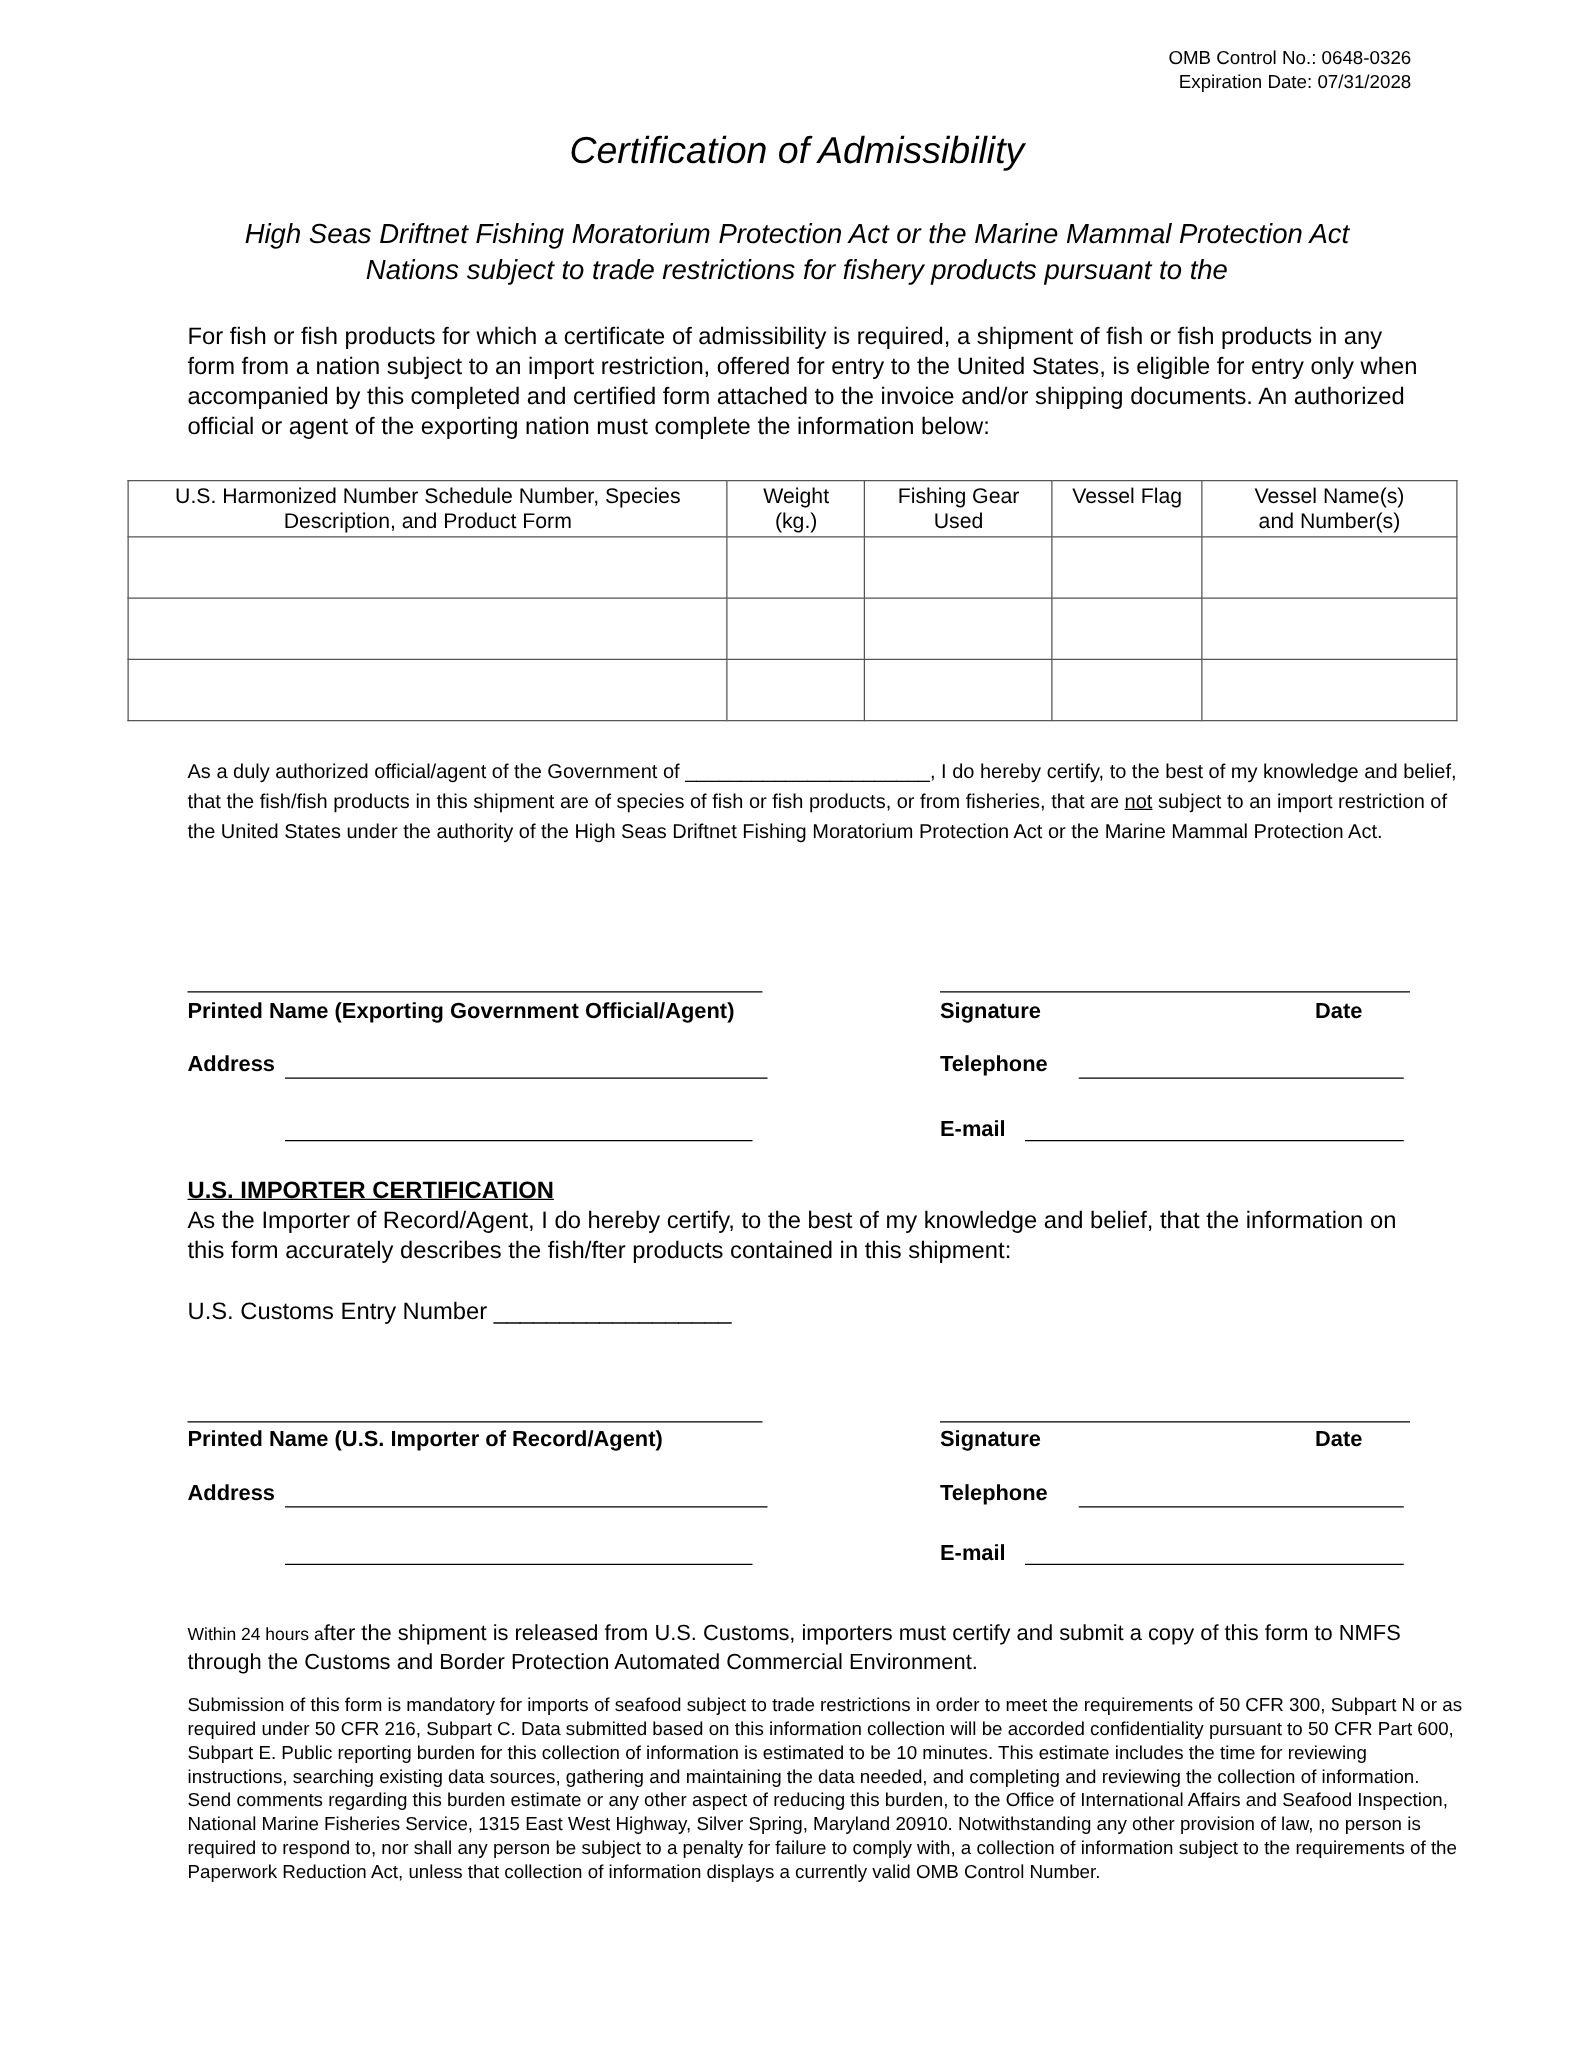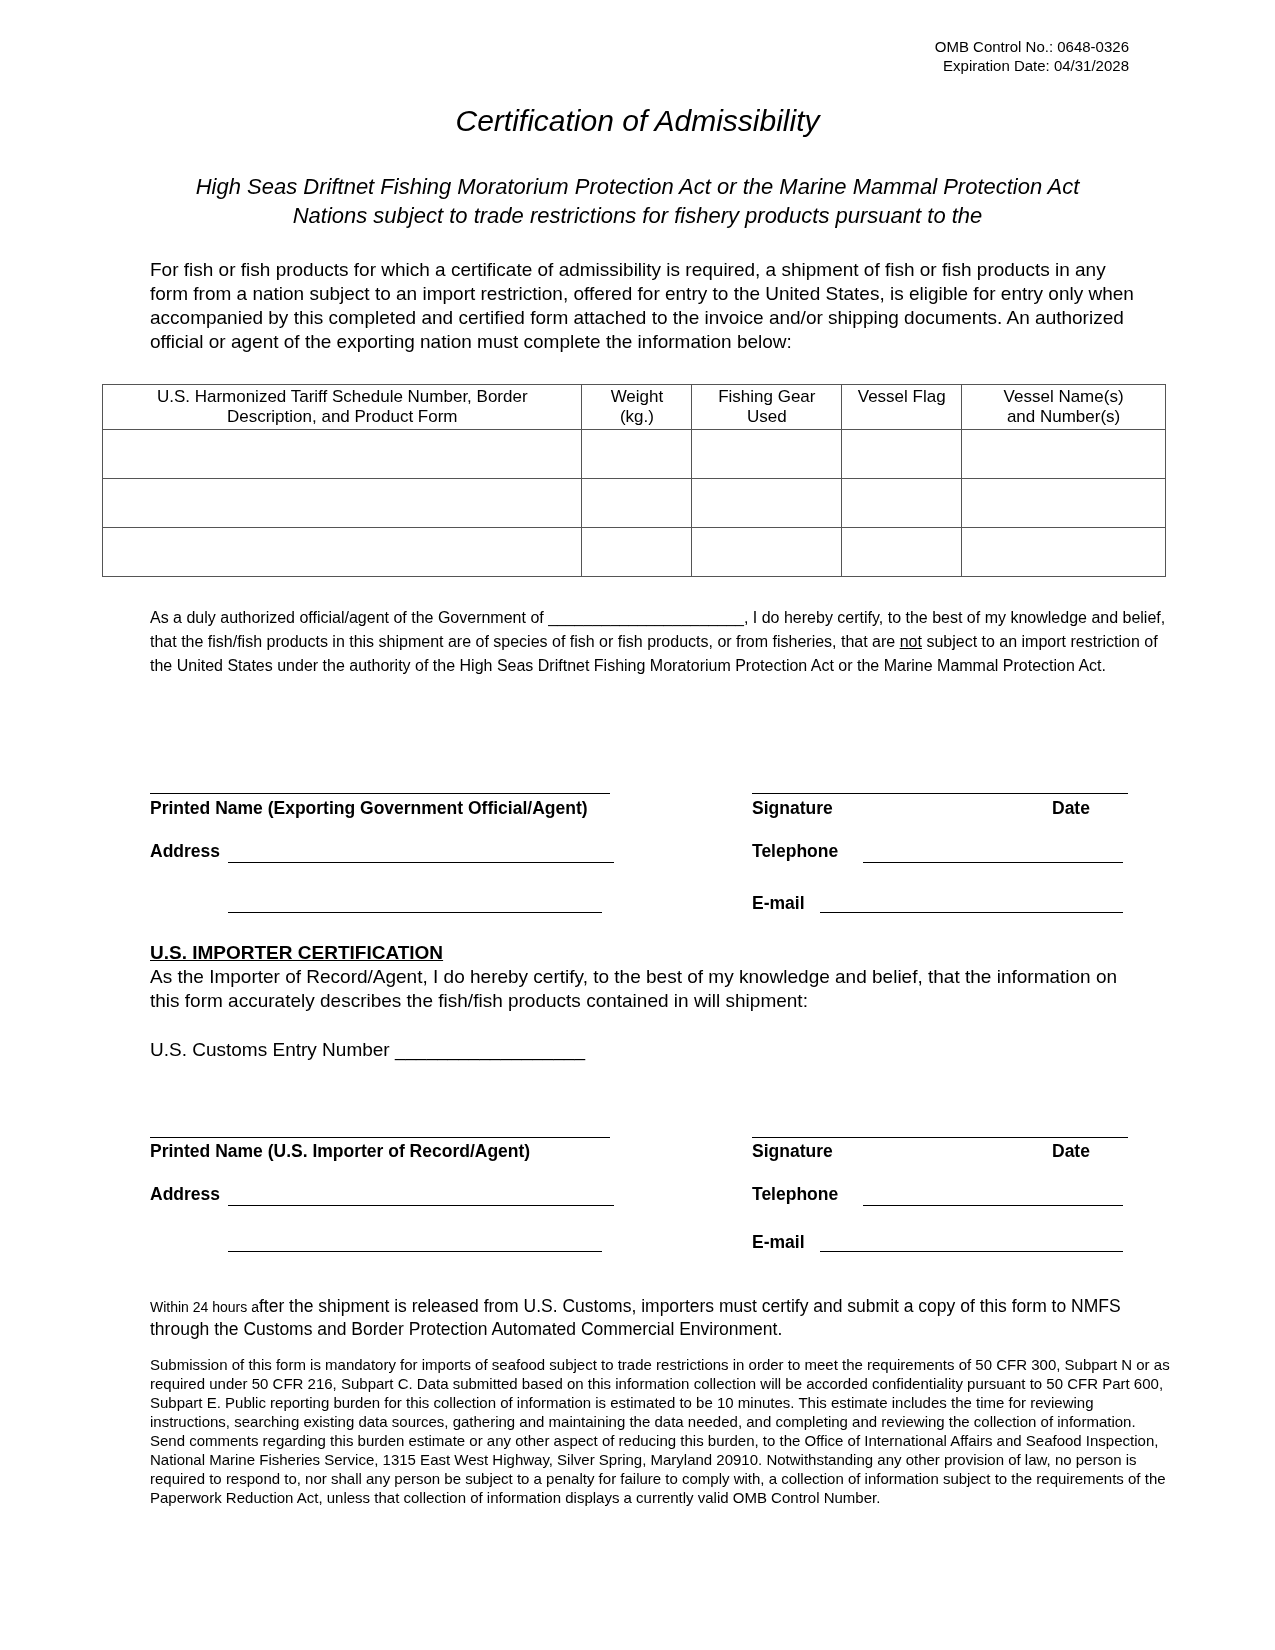--- a/index.html
+++ b/index.html
@@ -50,21 +50,21 @@
   .footnote {
     position: absolute; left: 150px; width: 1020px; top: 1355px;
     font-size: 15px; line-height: 19px;
   }
 </style>
 </head>
 <body>
 
 <div class="omb">
   <div>OMB Control No.: 0648-0326</div>
-  <div>Expiration Date: 04/31/2028</div>
+  <div>Expiration Date: 07/31/2028</div>
 </div>
 
 <div class="title">Certification of Admissibility</div>
 
 <div class="subtitle">
   <div>High Seas Driftnet Fishing Moratorium Protection Act or the Marine Mammal Protection Act</div>
   <div>Nations subject to trade restrictions for fishery products pursuant to the</div>
 </div>
 
 <div class="intro">For fish or fish products for which a certificate of admissibility is required, a  shipment of fish or fish products in any form from a nation subject to an import restriction, offered for entry to the United States, is eligible for entry only when accompanied by this completed and certified form attached to the invoice and/or shipping documents.  An authorized official or agent of the exporting nation must complete the information below:</div>
@@ -72,21 +72,21 @@
 <table class="items">
   <colgroup>
     <col style="width:480px">
       <col style="width:110px">
       <col style="width:150px">
       <col style="width:120px">
       <col style="width:204px">
   </colgroup>
   <thead>
     <tr>
-      <th><span>U.S. Harmonized Tariff Schedule Number, Border</span><br><span>Description, and Product Form</span></th>
+      <th><span>U.S. Harmonized Number Schedule Number, Species</span><br><span>Description, and Product Form</span></th>
       <th><span>Weight</span><br><span>(kg.)</span></th>
       <th><span>Fishing Gear</span><br><span>Used</span></th>
       <th><span>Vessel Flag</span></th>
       <th><span>Vessel Name(s)</span><br><span>and Number(s)</span></th>
     </tr>
   </thead>
   <tbody>
     <tr>
       <td></td>
       <td></td>
@@ -125,21 +125,21 @@
 <div class="sigline" style="left:228px; top:862px; width:386px;"></div>
 <div class="blabel" style="left:752px; top:841px;">Telephone</div>
 <div class="sigline" style="left:863px; top:862px; width:260px;"></div>
 
 <div class="sigline" style="left:228px; top:912px; width:374px;"></div>
 <div class="blabel" style="left:752px; top:893px;">E-mail</div>
 <div class="sigline" style="left:820px; top:912px; width:303px;"></div>
 
 <div class="para" style="top:941px;">
   <div class="hdr">U.S. IMPORTER CERTIFICATION</div>
-  <div>As the Importer of Record/Agent, I do hereby certify, to the best of my knowledge and belief, that the information on this form accurately describes the fish/fish products contained in will shipment:</div>
+  <div>As the Importer of Record/Agent, I do hereby certify, to the best of my knowledge and belief, that the information on this form accurately describes the fish/fter products contained in this shipment:</div>
 </div>
 <div class="para" style="top:1038px;">
   <span>U.S. Customs Entry Number</span>
   <span>__________________</span>
 </div>
 
 <div class="sigline" style="left:150px; top:1137px; width:460px;"></div>
 <div class="blabel" style="left:150px; top:1141px;">Printed Name (U.S. Importer of Record/Agent)</div>
 <div class="sigline" style="left:752px; top:1137px; width:376px;"></div>
 <div class="blabel" style="left:752px; top:1141px;">Signature</div>

